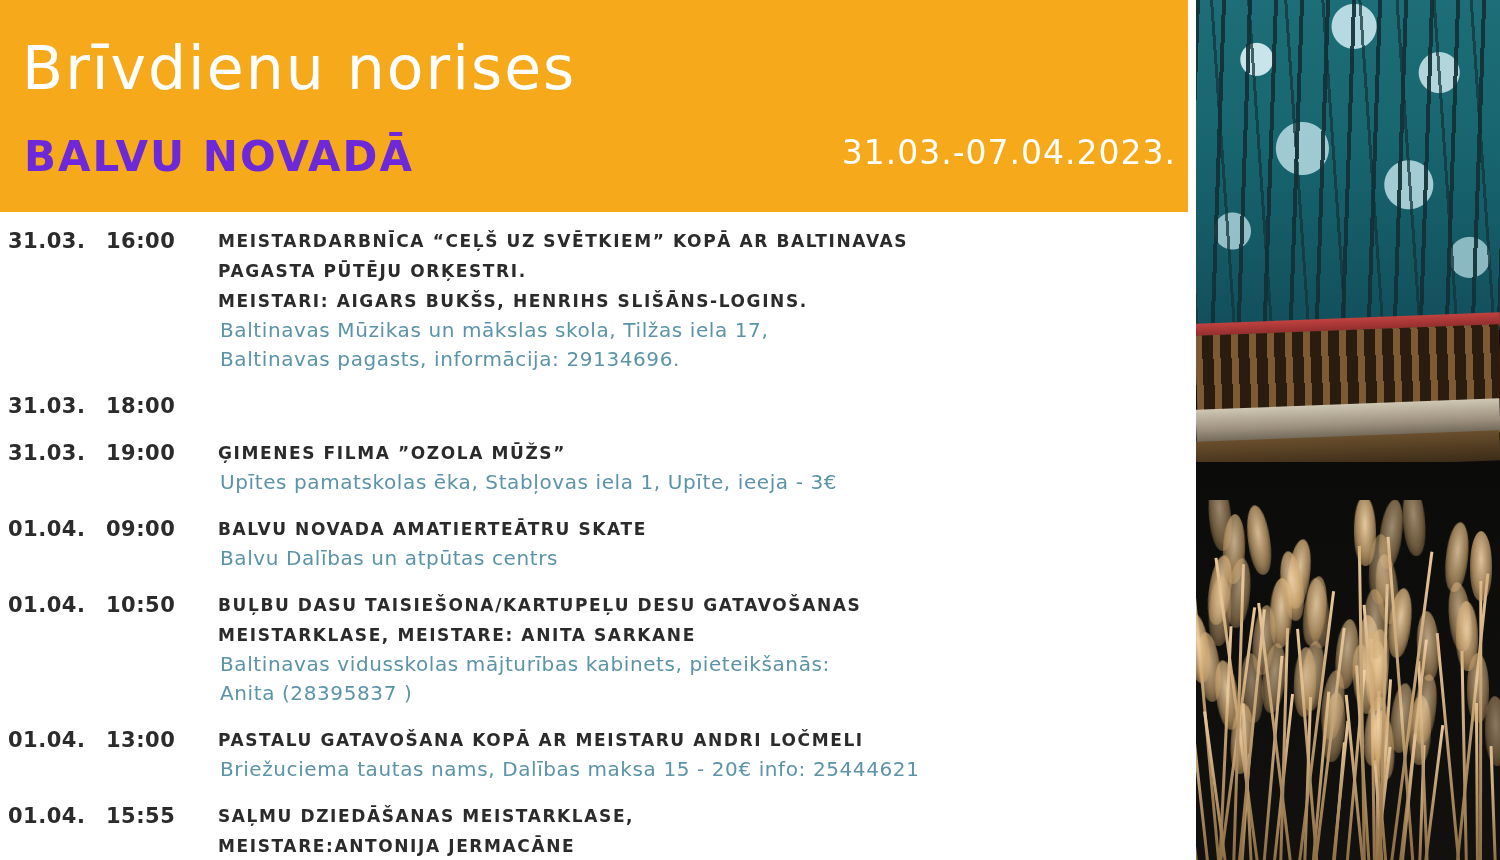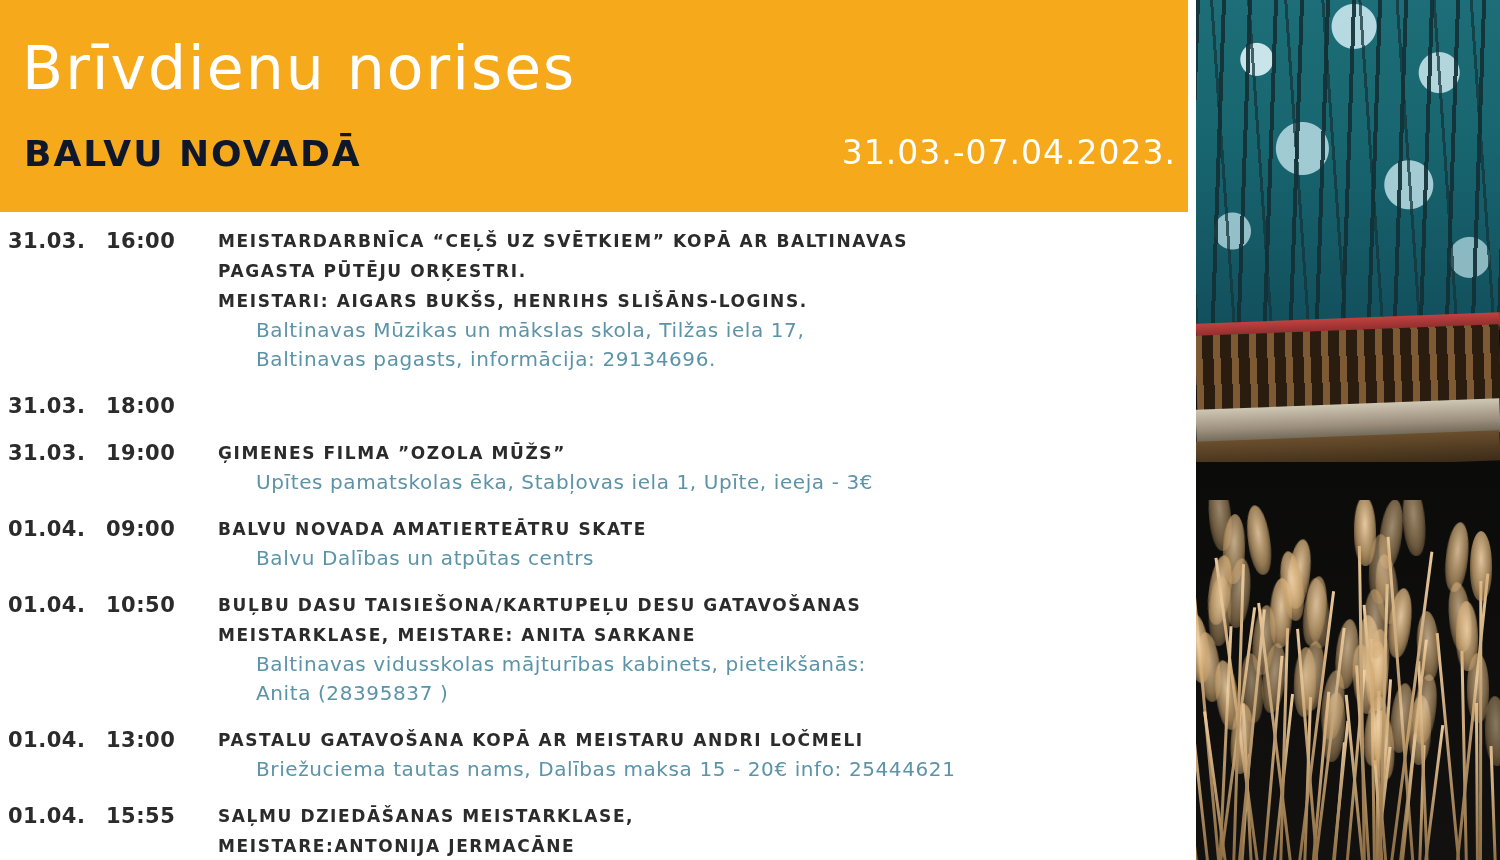--- a/index.html
+++ b/index.html
@@ -33,22 +33,22 @@
     font-size: 60px;
     font-weight: 400;
     letter-spacing: 2px;
     line-height: 1;
     white-space: nowrap;
   }
   .header-subtitle {
     position: absolute;
     left: 24px;
     top: 136px;
-    color: #0f172a;
-    font-size: 36px;
+    color: #6d28d9;
+    font-size: 42px;
     font-weight: 700;
     letter-spacing: 2px;
     line-height: 1;
     white-space: nowrap;
   }
   .header-dates {
     position: absolute;
     right: 12px;
     top: 136px;
     color: #ffffff;
@@ -213,21 +213,20 @@
     white-space: pre-line;
   }
   .ev-place {
     color: #5b93a8;
     font-size: 20px;
     font-weight: 400;
     letter-spacing: 0.6px;
     line-height: 29px;
     white-space: pre-line;
     padding-left: 2px;
-    margin-left: 36px;
   }
 </style>
 </head>
 <body>
 
 <div class="header">
   <div class="header-title">Brīvdienu norises</div>
   <div class="header-subtitle">BALVU NOVADĀ</div>
   <div class="header-dates">31.03.-07.04.2023.</div>
 </div>

